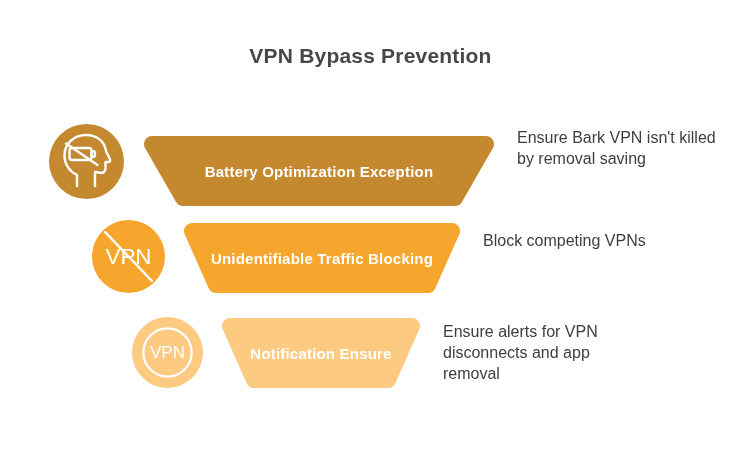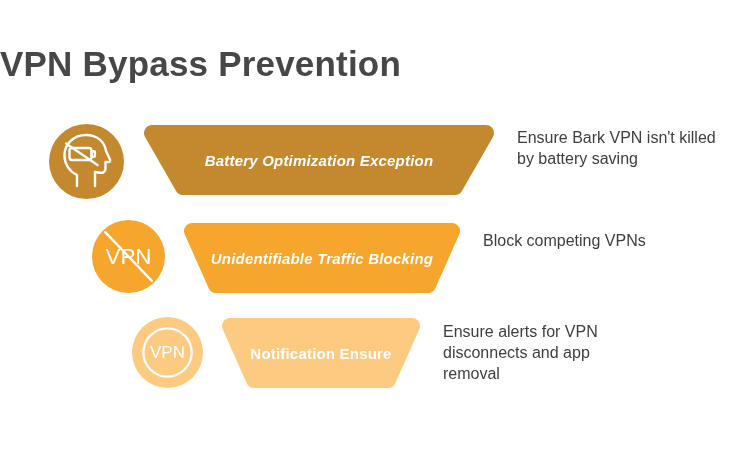--- a/index.html
+++ b/index.html
@@ -5,32 +5,33 @@
   html,body{margin:0;padding:0;background:#fff;}
   .canvas{
     position:relative;
     width:741px;height:462px;
     background:#ffffff;
     overflow:hidden;
     font-family:"Liberation Sans",sans-serif;
   }
   .title{
     position:absolute;left:0;top:44px;width:741px;
-    font-size:35px;font-weight:700;color:#474747;
+    text-align:center;
+    font-size:21px;font-weight:700;color:#474747;
     letter-spacing:.2px;margin:0;
   }
   .icon{position:absolute;}
   .s0-icon{left:49px;top:124px;width:75px;height:75px;}
   .s1-icon{left:92px;top:220px;width:73px;height:73px;}
   .s2-icon{left:132px;top:317px;width:71px;height:71px;}
   .icon-stroke{stroke:#ffffff;stroke-width:2.4;fill:none;stroke-linecap:round;stroke-linejoin:round;}
   .icon-text{fill:#ffffff;font-family:"Liberation Sans",sans-serif;}
   .trap{position:absolute;}
-  .s0-trap{left:144px;top:125px;width:350px;height:70px;font-style:italic;}
-  .s1-trap{left:184px;top:223px;width:276px;height:70px;font-style:italic;}
+  .s0-trap{left:144px;top:136px;width:350px;height:70px;}
+  .s1-trap{left:184px;top:223px;width:276px;height:70px;}
   .s2-trap{left:222px;top:318px;width:198px;height:70px;}
   .trap svg{position:absolute;left:0;top:0;width:100%;height:100%;}
   .trap-label{
     position:absolute;left:0;top:0;right:0;bottom:0;
     display:flex;align-items:center;justify-content:center;
     color:#ffffff;font-size:15px;font-weight:700;letter-spacing:.2px;
     text-align:center;
   }
   .desc{
     position:absolute;margin:0;
@@ -55,21 +56,21 @@
     <line class="icon-stroke" x1="17" y1="19.5" x2="48.5" y2="41"></line>
   </svg>
 
   <div class="trap s0-trap">
     <svg viewBox="0 0 350 70">
       <polygon points="8,8 342,8 311,62 39,62" stroke-width="16" stroke-linejoin="round" fill="#C4892E" stroke="#C4892E"></polygon>
     </svg>
     <span class="trap-label">Battery Optimization Exception</span>
   </div>
 
-  <p class="desc s0-desc">Ensure Bark VPN isn't killed by battery saving</p>
+  <p class="desc s0-desc">Ensure Bark VPN isn't killed by removal saving</p>
 
   <svg class="icon s1-icon" viewBox="0 0 75 75">
     <circle cx="37.5" cy="37.5" r="37.5" fill="#F6A62D"></circle>
     <text class="icon-text" x="37.5" y="45.5" text-anchor="middle" font-size="23">VPN</text>
     <line class="icon-stroke" x1="13.5" y1="12.5" x2="61.5" y2="62.5"></line>
   </svg>
 
   <div class="trap s1-trap">
     <svg viewBox="0 0 276 70">
       <polygon points="8,8 268,8 244,62 32,62" stroke-width="16" stroke-linejoin="round" fill="#F6A62D" stroke="#F6A62D"></polygon>

